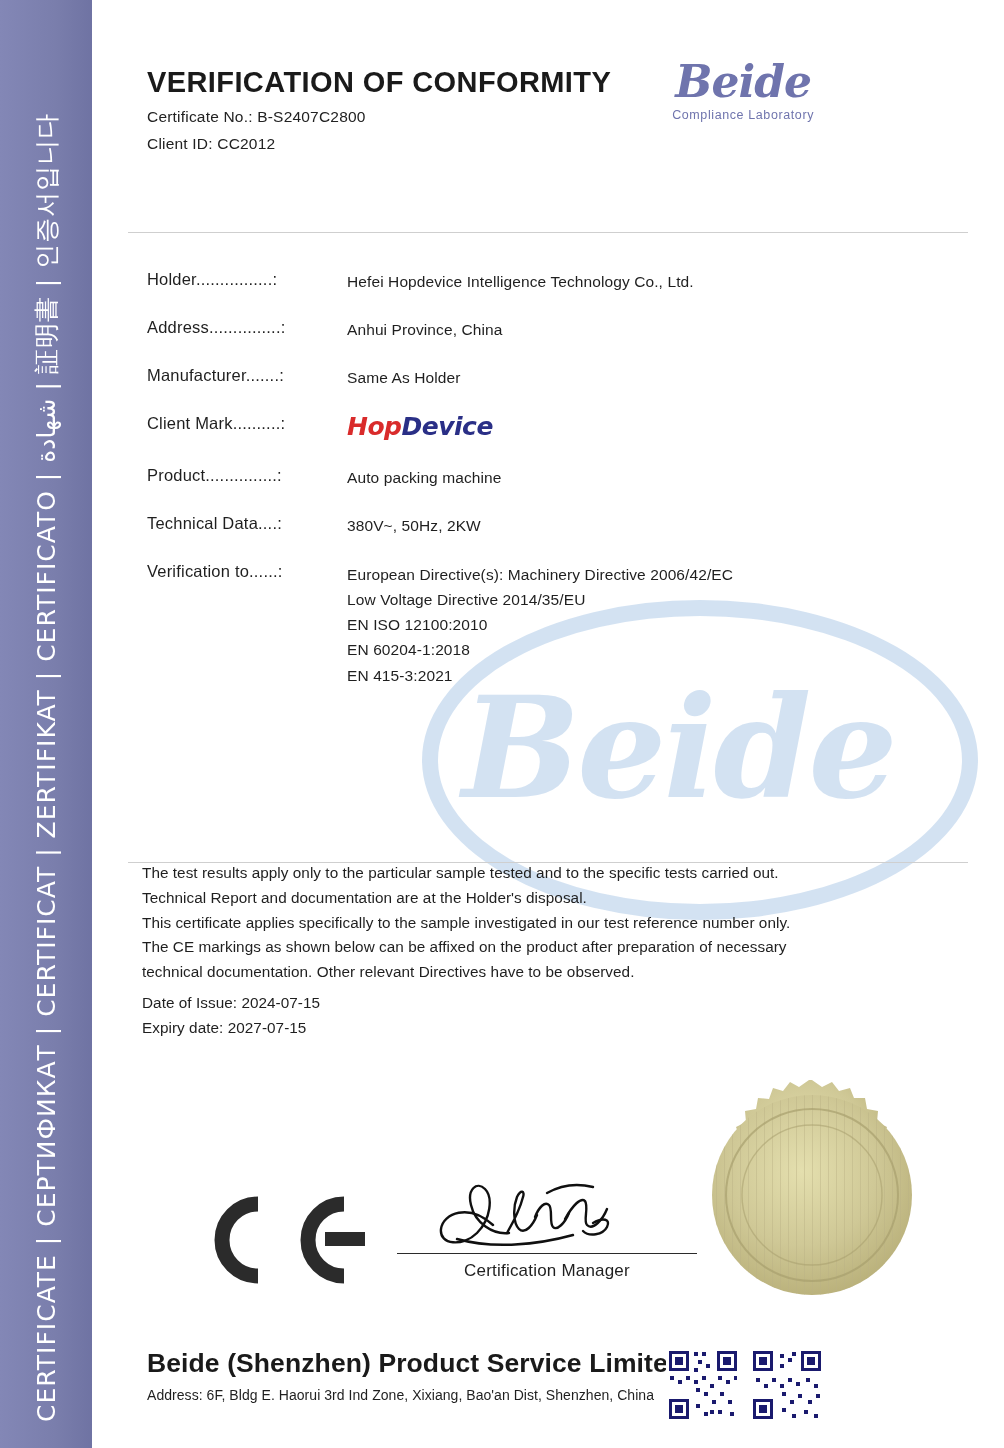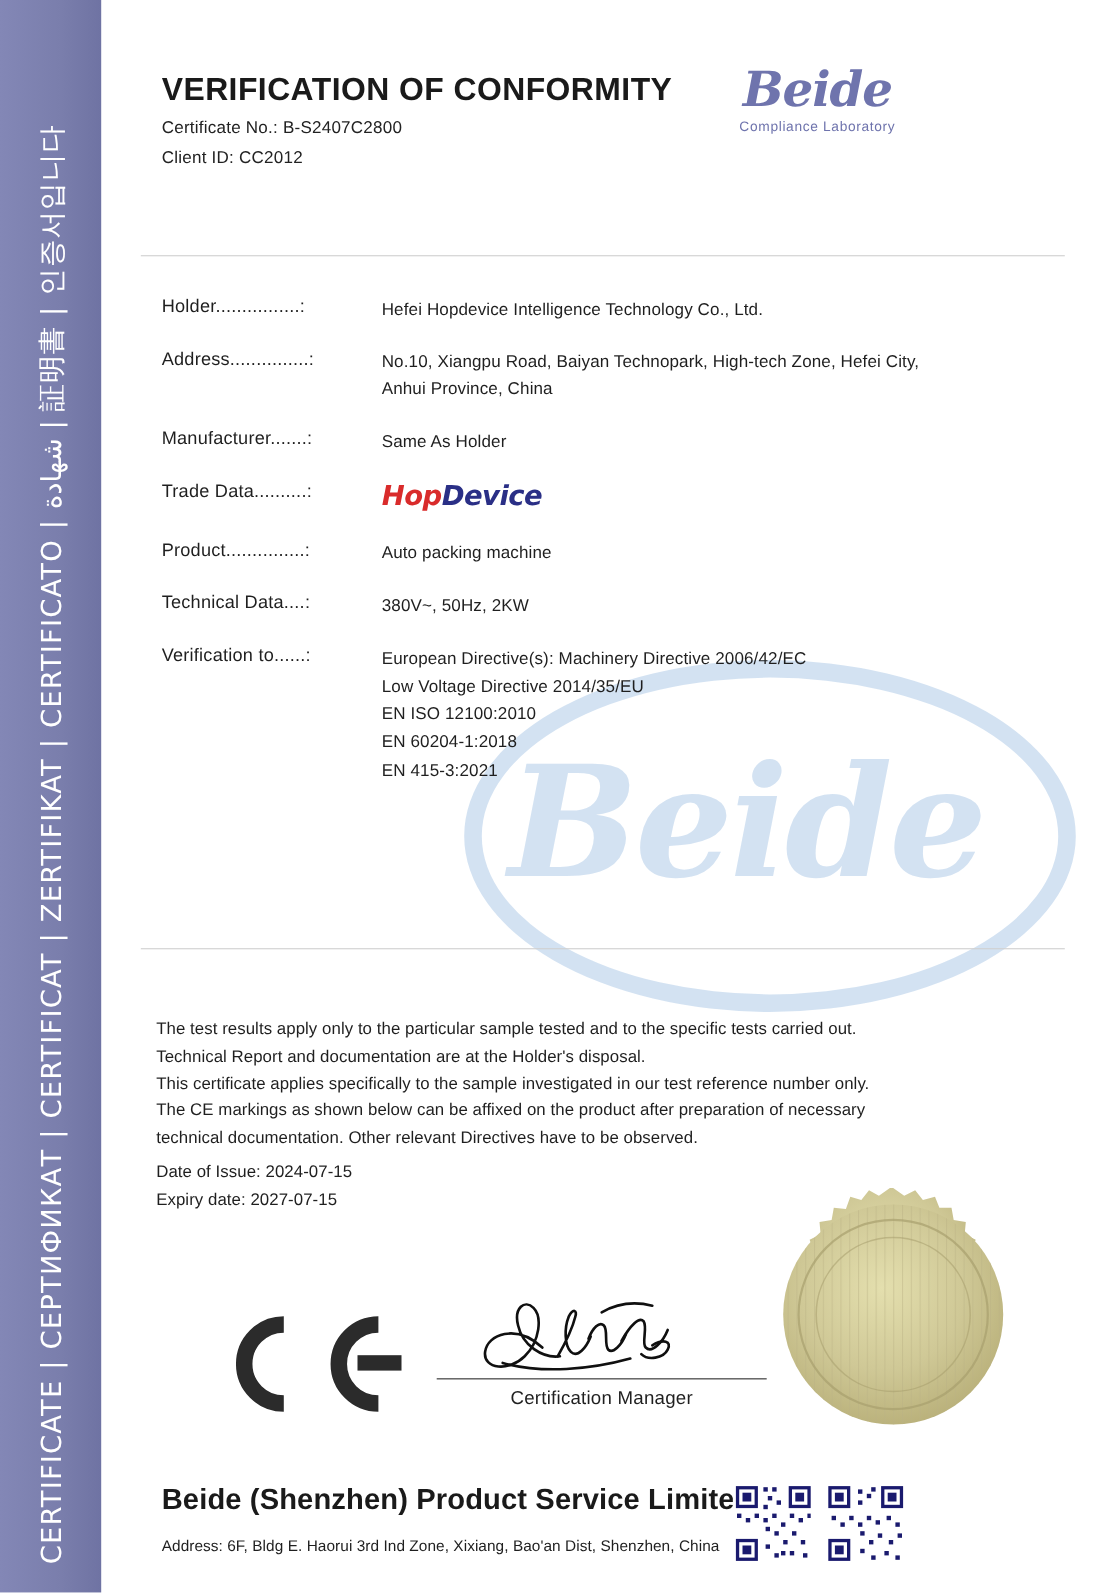--- a/index.html
+++ b/index.html
@@ -155,21 +155,21 @@
   }
   .trademark .red { color: #d92b2b; }
   .trademark .blue { color: #2a2f86; }
 
   .verif-list div { line-height: 1.62; }
 
   
   .para {
     position: absolute;
     left: 50px;
-    top: 924px;
+    top: 861px;
     width: 820px;
     font-size: 15.3px;
     color: #1f1f1f;
     line-height: 1.62;
     letter-spacing: 0.05px;
   }
   .para .dates { margin-top: 6px; }
 
   
   .watermark {
@@ -251,21 +251,21 @@
   }
   .footer-title {
     font-size: 26.5px;
     font-weight: bold;
     color: #1a1a1a;
     letter-spacing: 0.1px;
   }
   .footer-line {
     font-size: 14px;
     color: #1f1f1f;
-    margin-top: 18px;
+    margin-top: 8px;
     letter-spacing: 0.05px;
   }
   .footer-line.second { margin-top: 5px; }
 
   .qr-wrap {
     position: absolute;
     right: 42px;
     top: 1348px;
     display: flex;
     gap: 10px;
@@ -308,34 +308,33 @@
       <div class="frow">
         <div class="flabel">Holder................:</div>
         <div class="fvalue">
           <span>Hefei Hopdevice Intelligence Technology Co., Ltd.</span>
         </div>
       </div>
 
       <div class="frow">
         <div class="flabel">Address...............:</div>
         <div class="fvalue">
-          <span class="sub">No.10, Xiangpu Road, Baiyan Technopark, High-tech Zone, Hefei City,</span>
           <span class="sub">Anhui Province, China</span>
         </div>
       </div>
 
       <div class="frow">
         <div class="flabel">Manufacturer.......:</div>
         <div class="fvalue">
           <span>Same As Holder</span>
         </div>
       </div>
 
       <div class="frow">
-        <div class="flabel">Trade Data..........:</div>
+        <div class="flabel">Client Mark..........:</div>
         <div class="fvalue">
           <span class="trademark"><span class="red">Hop</span><span class="blue">Device</span></span>
         </div>
       </div>
 
       <div class="frow">
         <div class="flabel">Product...............:</div>
         <div class="fvalue">
           <span>Auto packing machine</span>
         </div>

